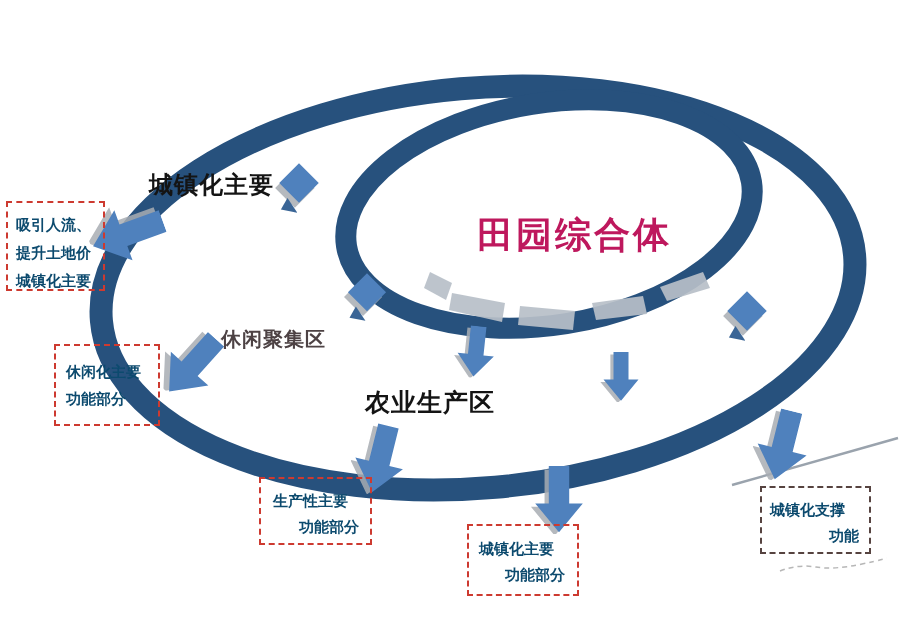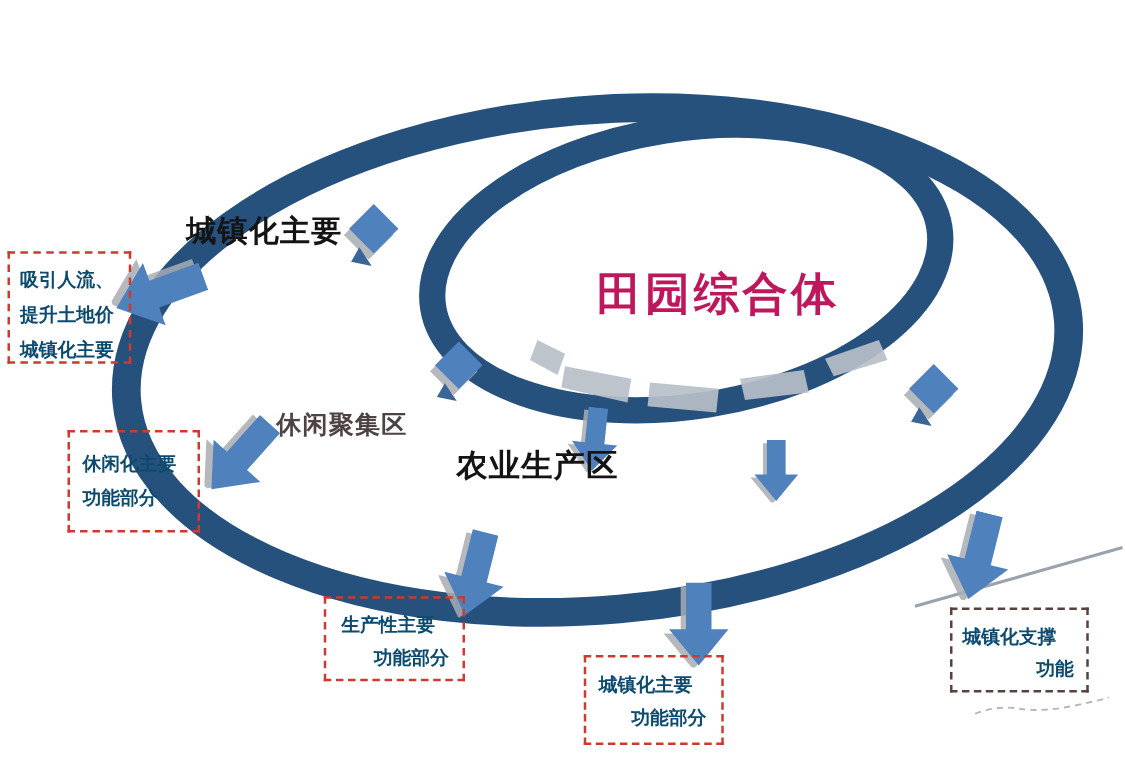--- a/index.html
+++ b/index.html
@@ -106,21 +106,21 @@
 
   <svg class="arrow" style="left:754px;top:410px;width:58px;height:72px;transform:rotate(14deg);" viewBox="0 0 64 80">
     <polygon class="arrow-shadow" points="20,0 44,0 44,44 60,44 32,78 4,44 20,44" transform="translate(-5,4)"></polygon>
     <polygon class="arrow-main" points="20,0 44,0 44,44 60,44 32,78 4,44 20,44"></polygon>
   </svg>
 
   <div class="diagram-title" style="left:477px;top:211px;">田园综合体</div>
 
   <div class="zone-label" style="left:149px;top:169px;font-size:24px;">城镇化主要</div>
   <div class="zone-label" style="left:221px;top:286px;font-size:20px;color:var(--leisure-text);margin-top:40px;">休闲聚集区</div>
-  <div class="zone-label" style="left:365px;top:356px;font-size:25px;">农业生产区</div>
+  <div class="zone-label" style="left:365px;top:386px;font-size:25px;">农业生产区</div>
 
   <div class="note" style="left:6px;top:201px;width:99px;height:90px;padding:8px 2px 0 8px;line-height:1.85;">
     <div class="line">吸引人流、</div>
     <div class="line">提升土地价</div>
     <div class="line">城镇化主要</div>
   </div>
 
   <div class="note" style="left:54px;top:344px;width:106px;height:82px;padding:12px 0 0 10px;">
     <div class="line">休闲化主要</div>
     <div class="line">功能部分</div>

